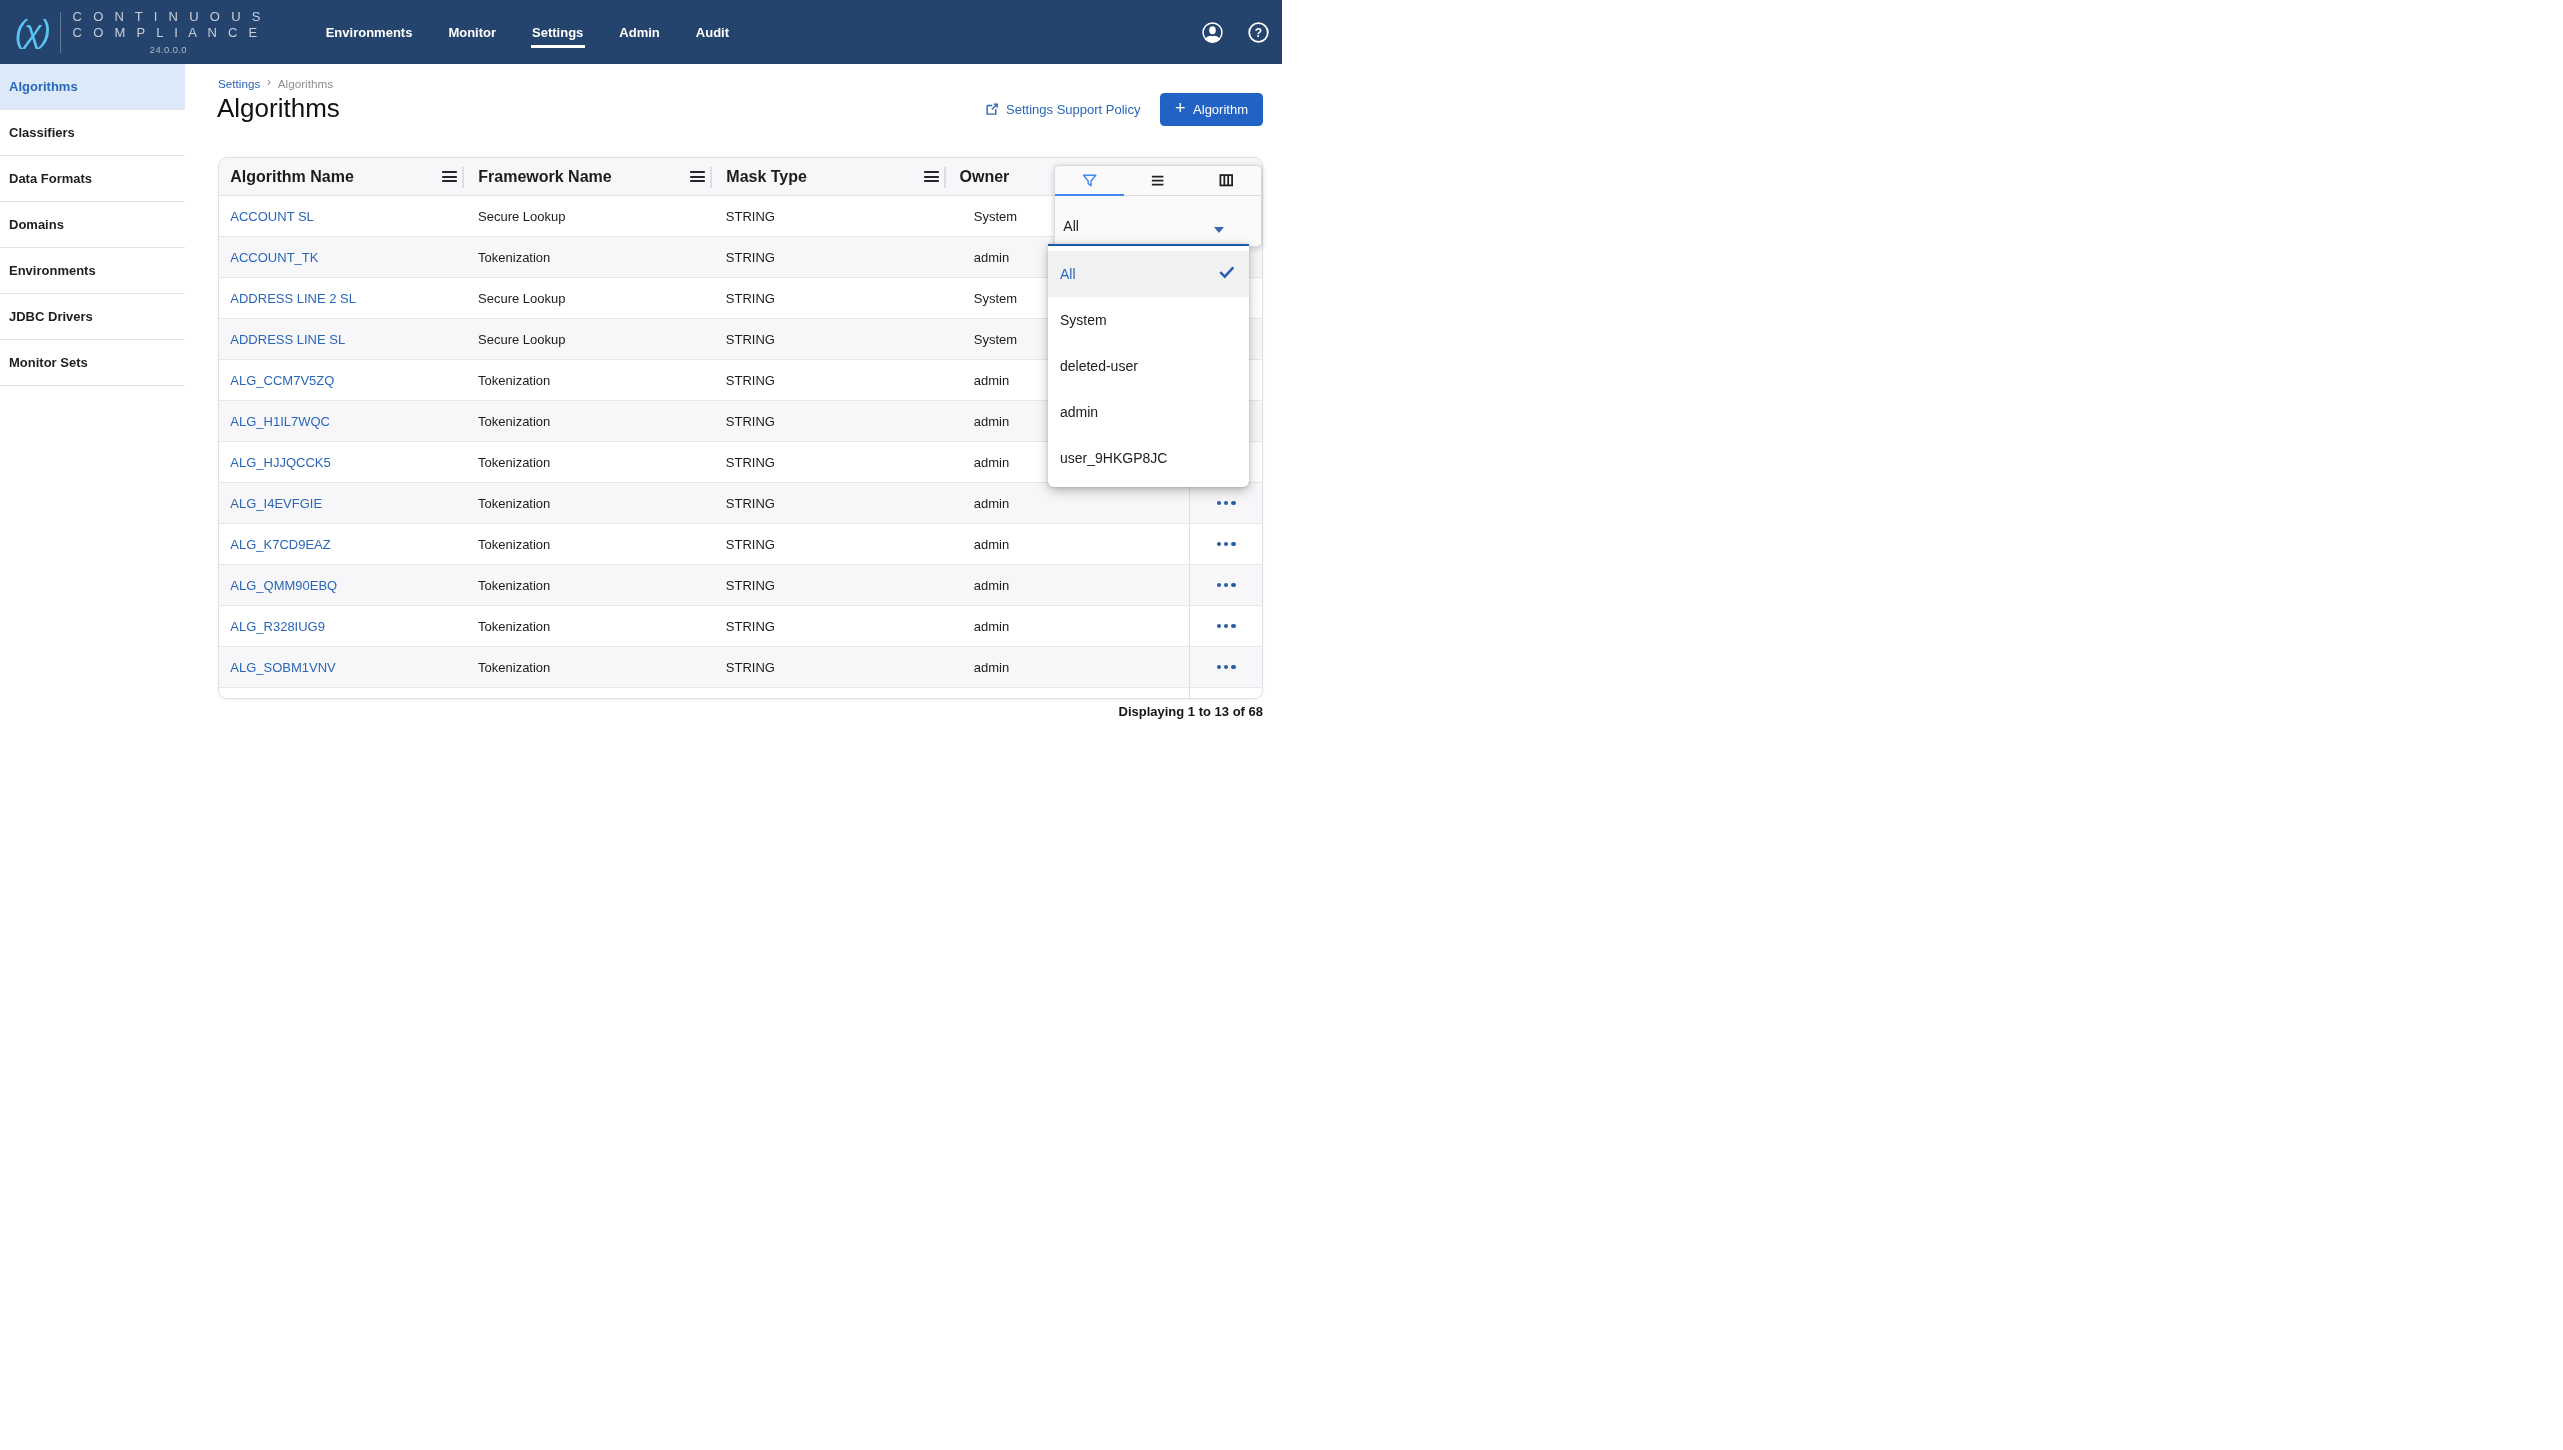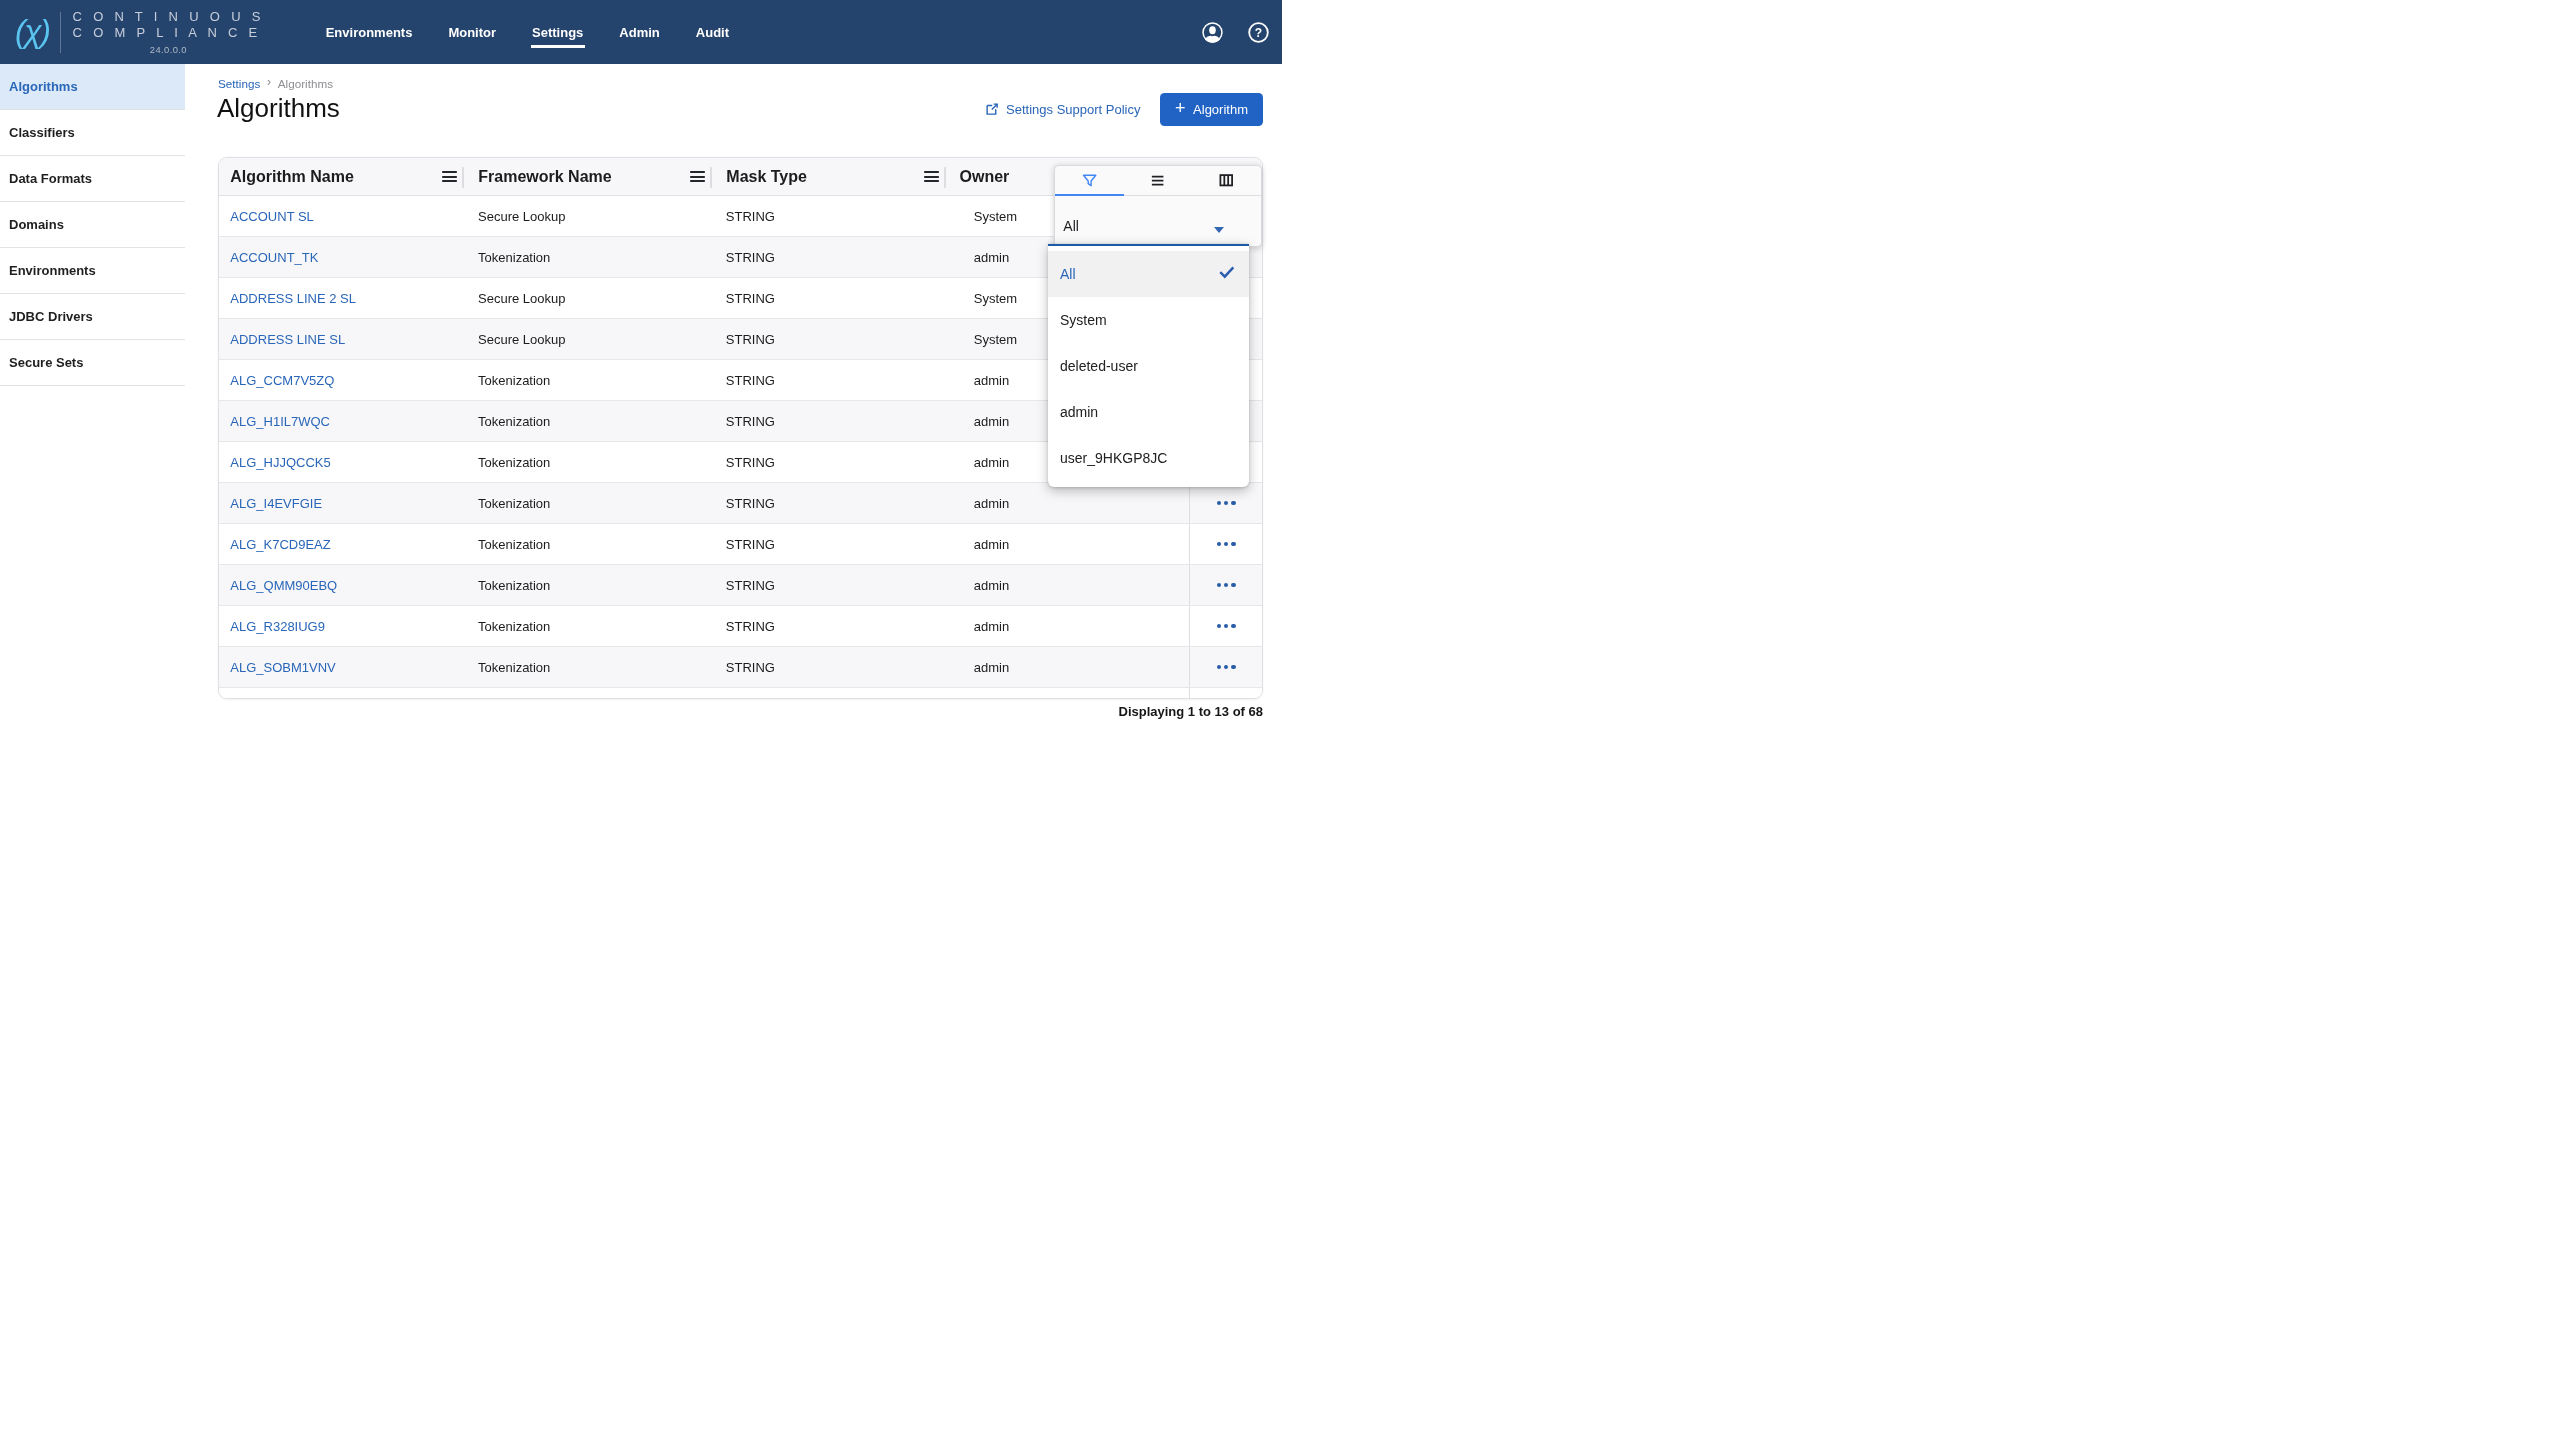--- a/index.html
+++ b/index.html
@@ -110,21 +110,21 @@
     </div>
   </div>
 
   <div class="sidebar" id="sidebar">
       <div class="side-item active">Algorithms</div>
       <div class="side-item">Classifiers</div>
       <div class="side-item">Data Formats</div>
       <div class="side-item">Domains</div>
       <div class="side-item">Environments</div>
       <div class="side-item">JDBC Drivers</div>
-      <div class="side-item">Secure Sets</div>
+      <div class="side-item">Monitor Sets</div>
     </div>
 
   <div class="breadcrumb">
     <span class="bc-link">Settings</span>
     <span class="bc-sep">›</span>
     <span class="bc-current">Algorithms</span>
   </div>
   <div class="page-title">Algorithms</div>
 
   <div class="header-actions">

